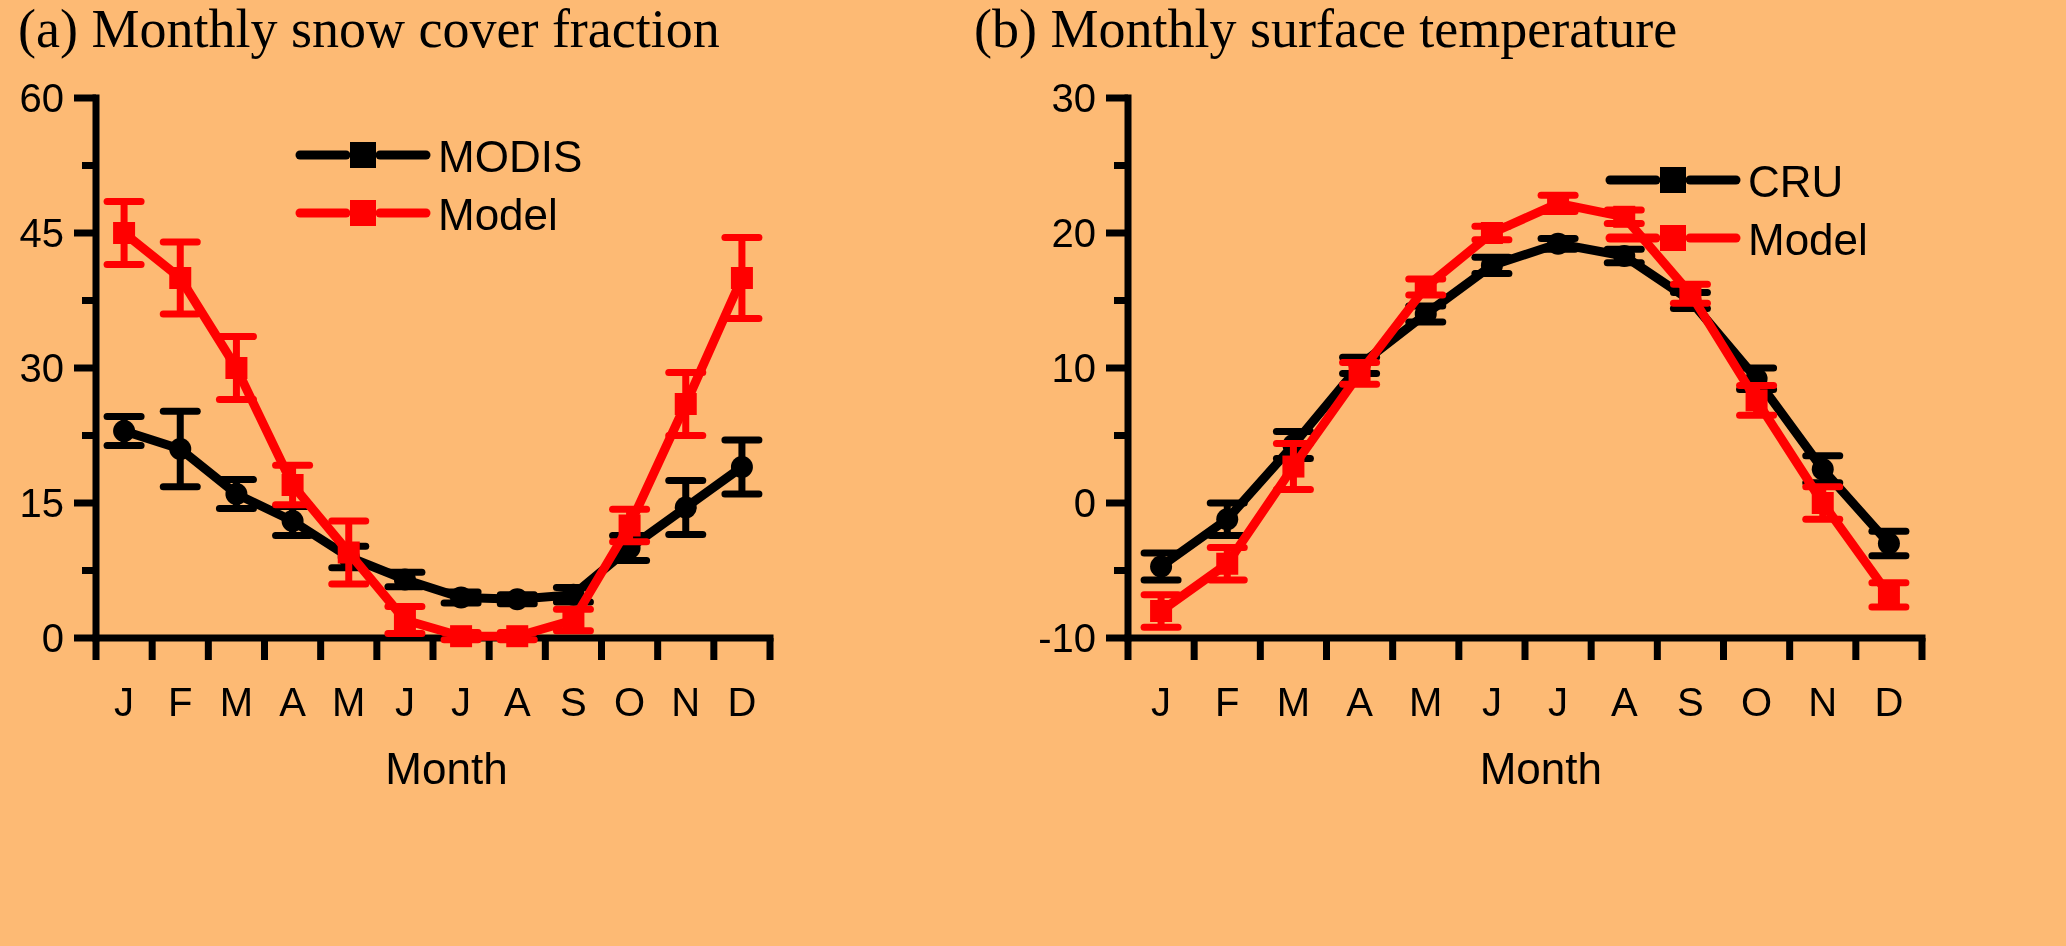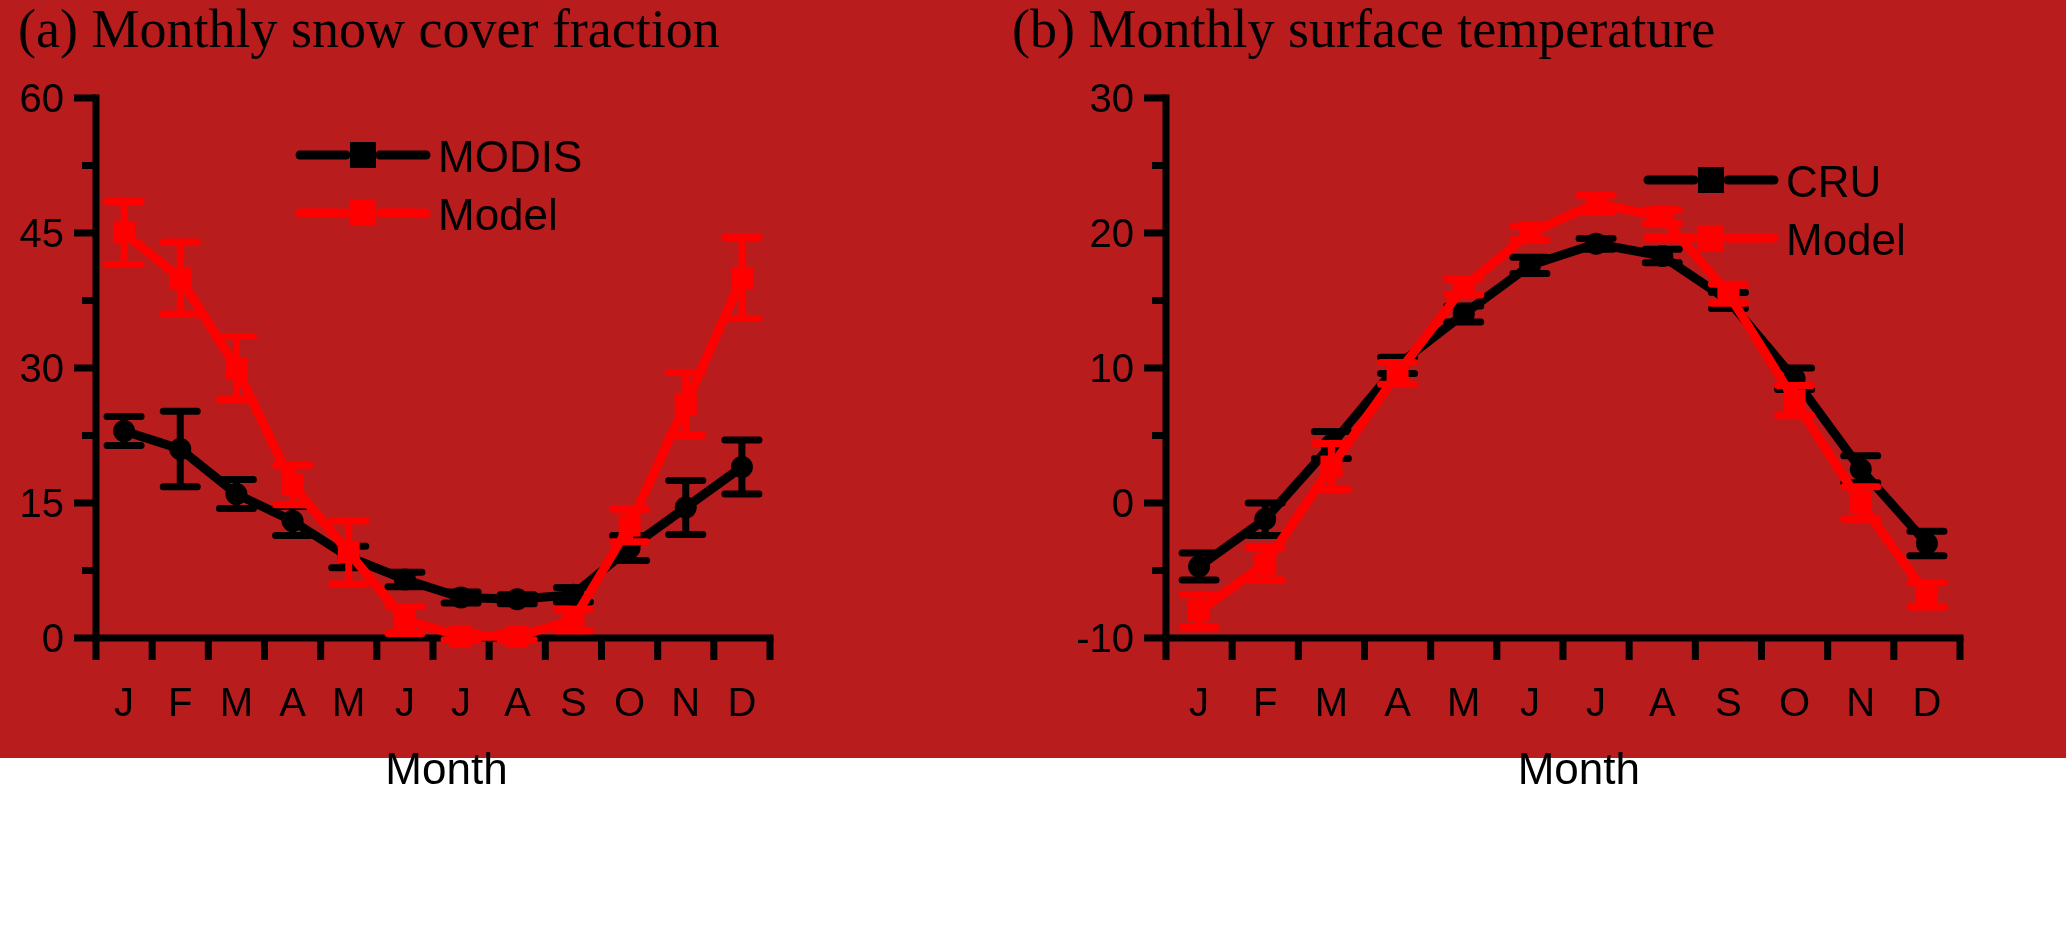--- a/index.html
+++ b/index.html
@@ -1,21 +1,21 @@
 <!DOCTYPE html>
 <html><head>
 <meta charset="utf-8">
 <style>
   html,body{margin:0;padding:0;background:#ffffff;}
   body{width:2066px;height:946px;overflow:hidden;font-family:"Liberation Sans",sans-serif;}
-  #fig{position:relative;width:2066px;height:758px;background:#b91c1c;}
+  #fig{position:relative;width:2066px;height:946px;background:#fdba74;}
 
   .panel{position:absolute;top:0;height:946px;}
   #panel-a{left:0;width:1030px;}
-  #panel-b{left:1030px;width:1036px;}
+  #panel-b{left:992px;width:1036px;}
 
   .ptitle{
     position:absolute;top:-2px;left:0;width:100%;
     font-family:"Liberation Serif",serif;
     font-size:54px;line-height:62px;color:#000;white-space:nowrap;
   }
   #panel-a .ptitle{left:18px;}
   #panel-b .ptitle{left:-18px;}
 
   .plotwrap{position:absolute;}

